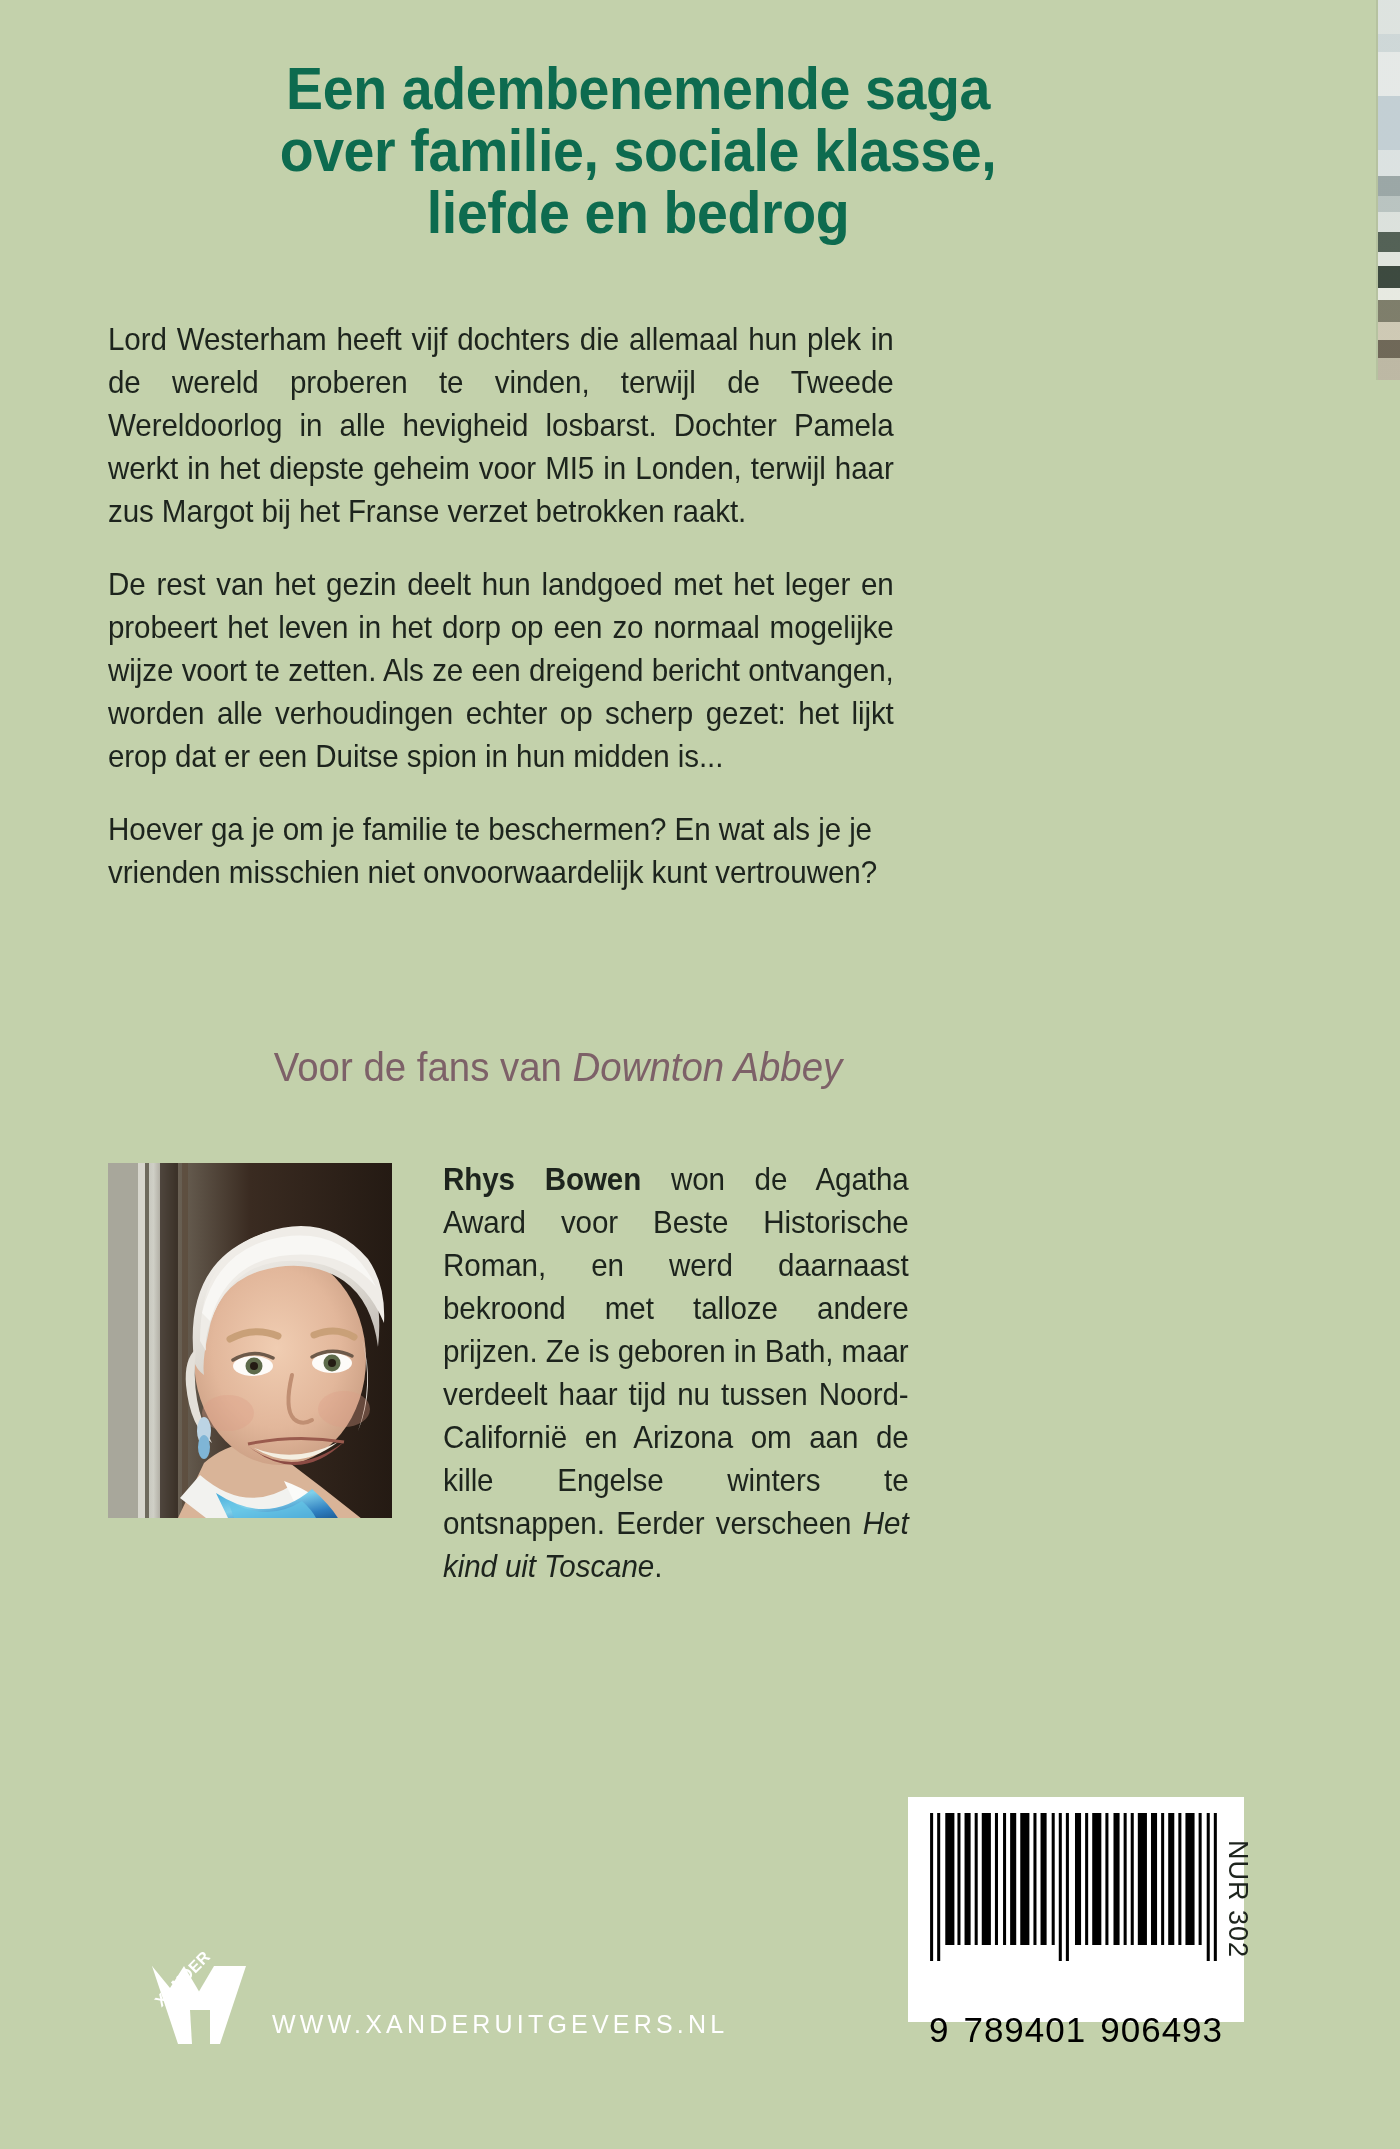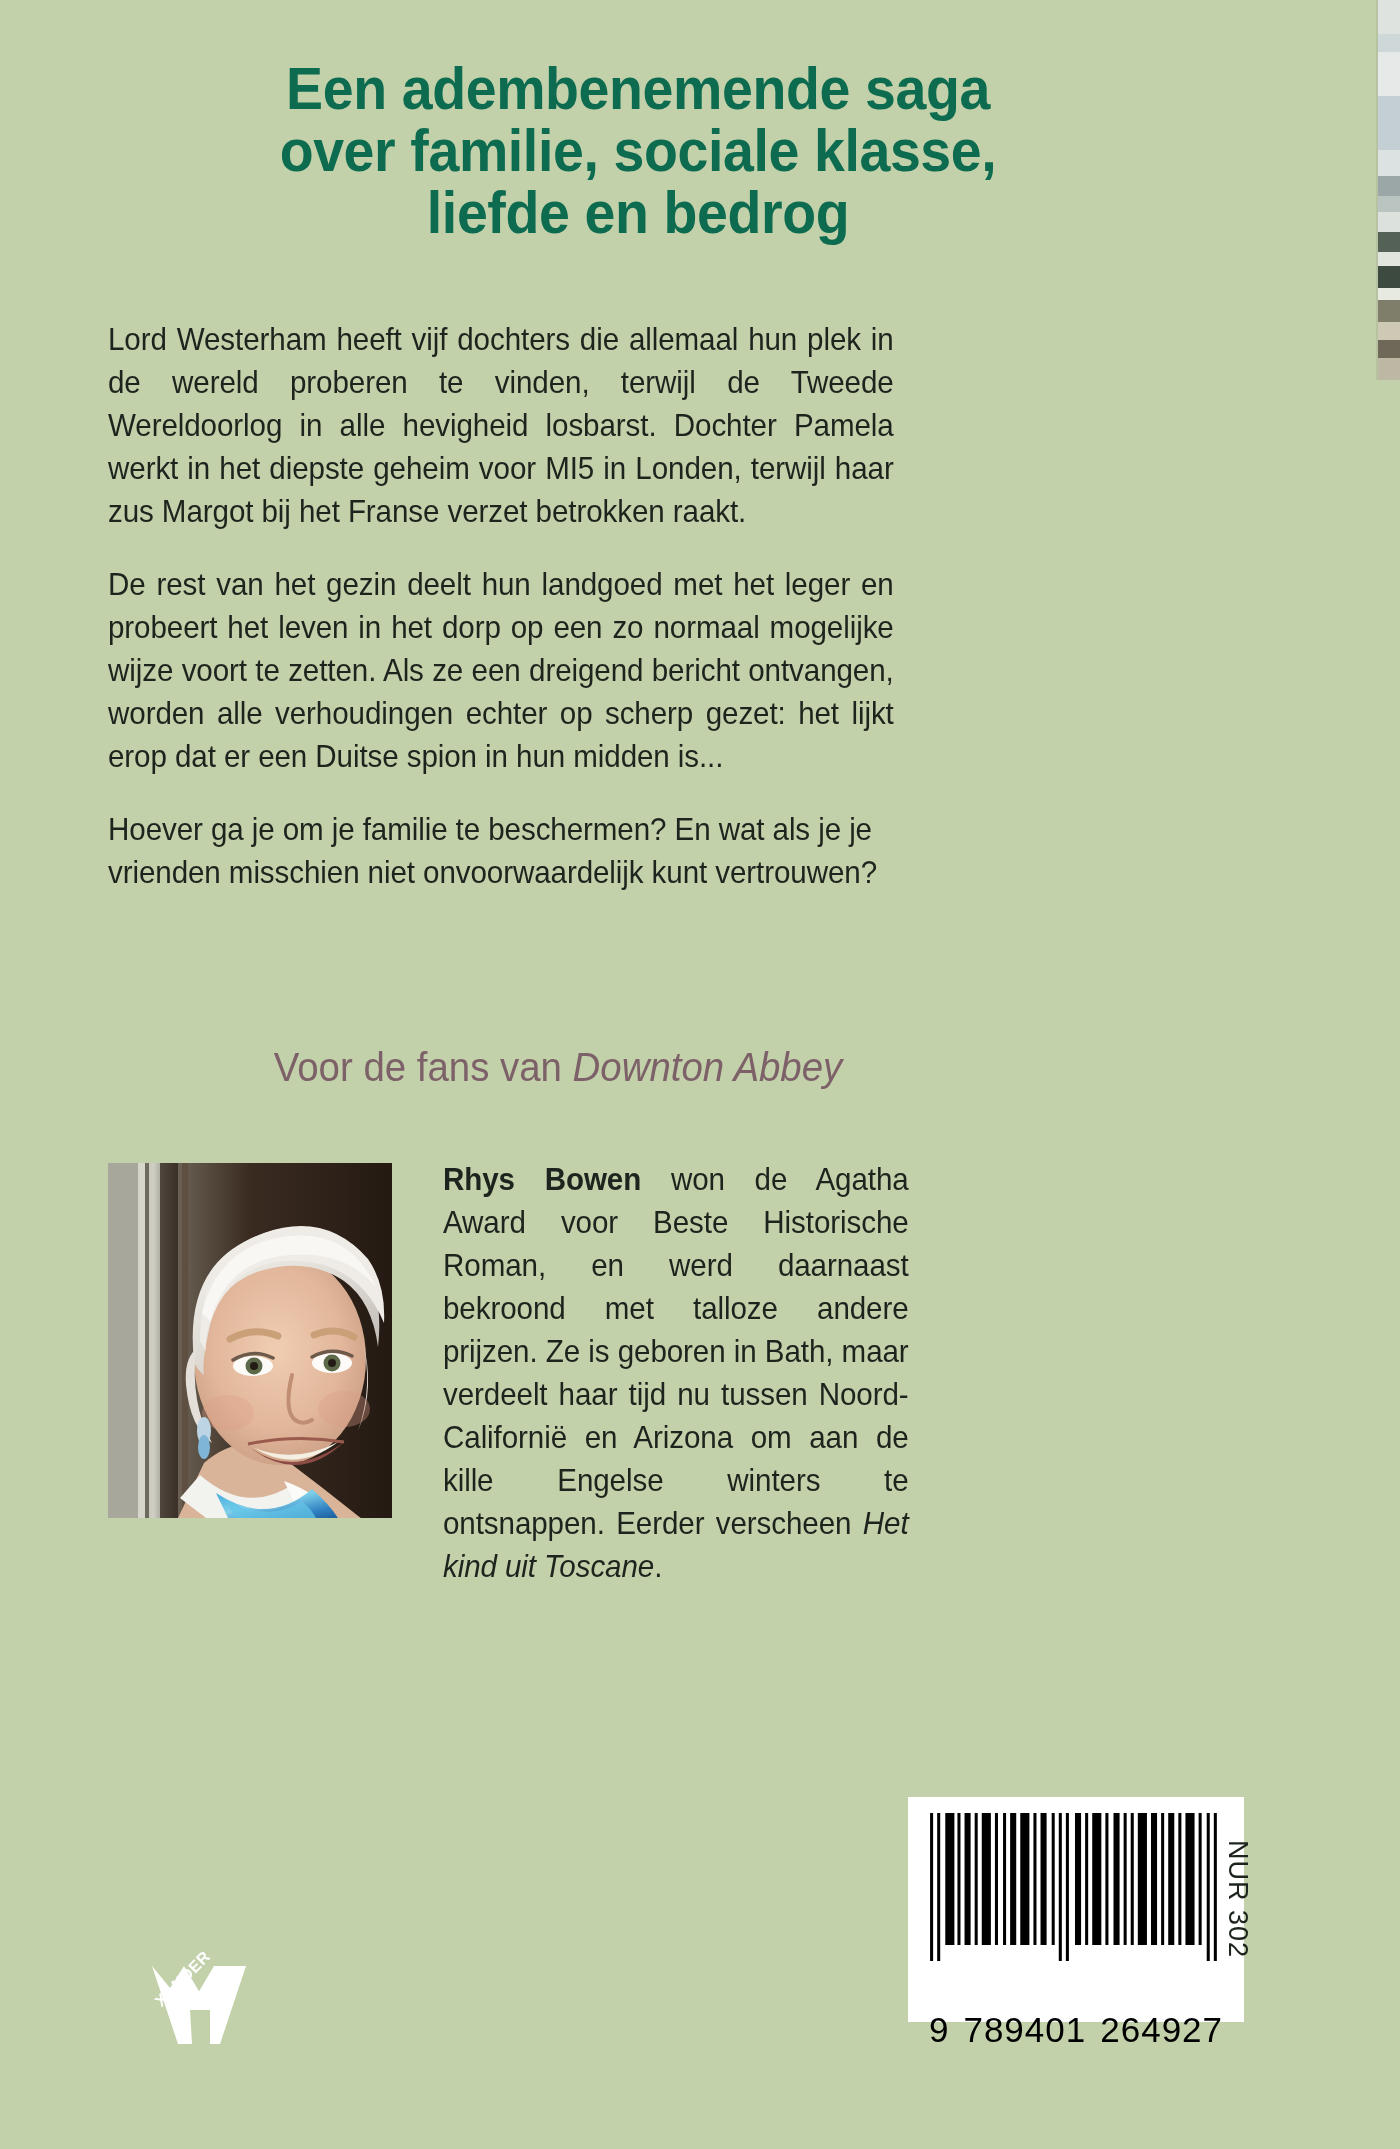--- a/index.html
+++ b/index.html
@@ -340,32 +340,33 @@
         <rect x="251" y="0" width="3" height="132"></rect>
         <rect x="258" y="0" width="9" height="132"></rect>
         <rect x="271" y="0" width="3" height="132"></rect>
         <rect x="279" y="0" width="3" height="148"></rect>
         <rect x="286" y="0" width="3" height="148"></rect>
       </g>
     </svg>
     <div class="barcode-digits">
       <span class="lead">9</span>
       <span class="grp">789401</span>
-      <span>264927</span>
+      <span>906493</span>
     </div>
   </div>
 
   <div class="nur-code">NUR 302</div>
 
   <div class="logo">
     <svg viewBox="0 0 102 100">
       <polygon points="4,18 36,18 62,62 62,96 30,96" fill="#ffffff"></polygon>
       <polygon points="98,18 66,18 40,62 40,96 72,96" fill="#ffffff"></polygon>
       <polygon points="4,18 36,18 22,40" fill="#c3d1ab"></polygon>
       <polygon points="42,62 62,62 62,96 44,96" fill="#c3d1ab"></polygon>
       <g transform="rotate(-45 54 50)">
         <text x="54" y="28" text-anchor="middle" fill="#ffffff" font-family="Liberation Sans, sans-serif" font-size="16" font-weight="bold" letter-spacing="0.5">XANDER</text>
       </g>
     </svg>
   </div>
 
+  <div class="site-url">WWW.XANDERUITGEVERS.NL</div>
 
 </div>
 
 </body></html>

